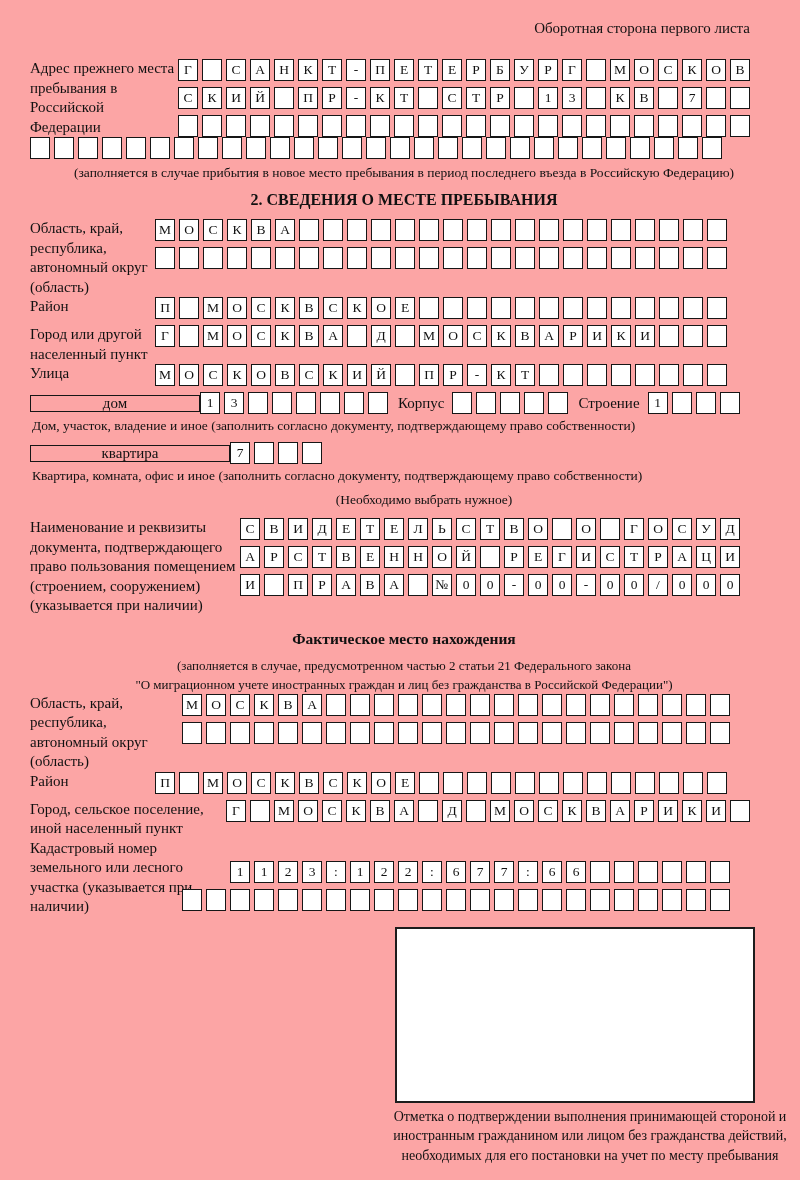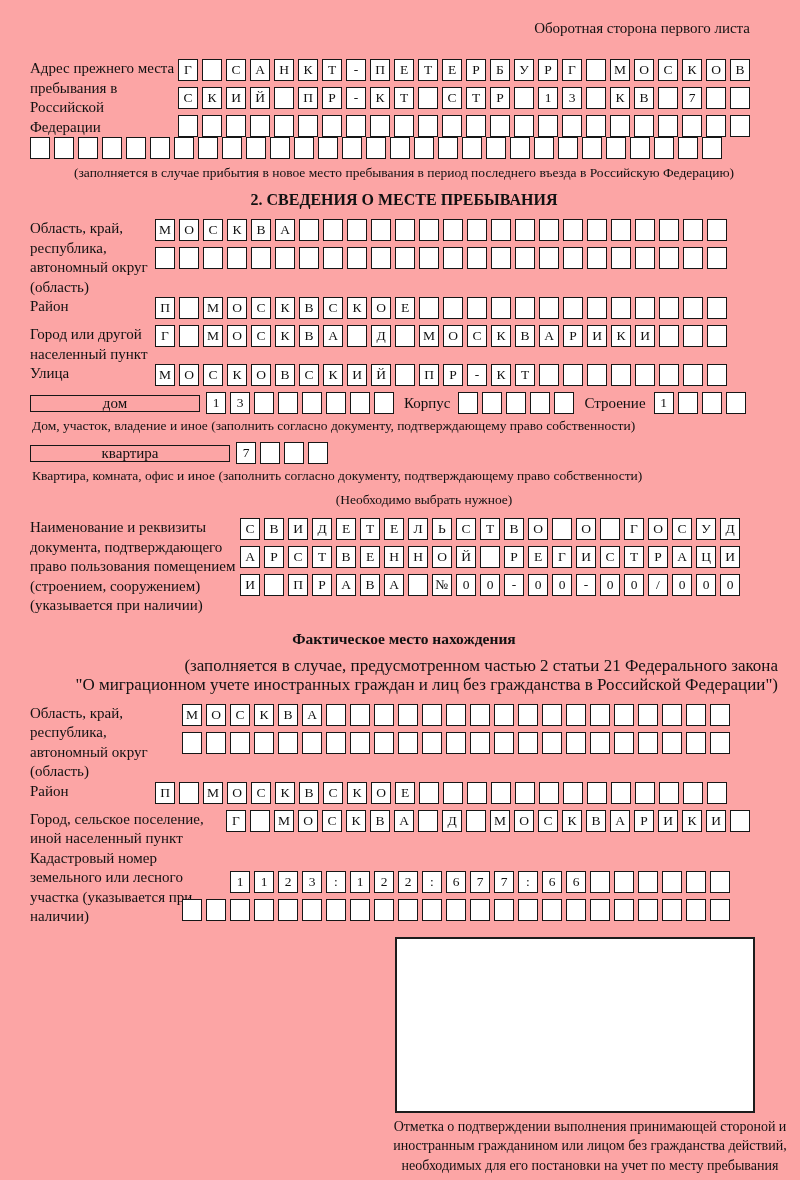--- a/index.html
+++ b/index.html
@@ -20,31 +20,31 @@
     border:1.6px solid #161616; display:flex; align-items:center; justify-content:center;
     font-size:13.5px; line-height:1; background:#fff;
   }
   .cbox{ width:22px; height:24px; font-size:15px; }
   .fullrow{ margin-top:0px; }
   .center-note{ text-align:center; font-size:13.5px; margin:6px 0 10px 0; }
   .sec-title{ text-align:center; font-weight:bold; font-size:16px; margin:4px 0 10px 0; }
   .caption{ font-size:13.5px; margin:0 0 8px 2px; }
   .named-box{
     box-sizing:border-box; height:17px; border:1.8px solid #161616; display:flex;
-    align-items:center; justify-content:center; font-size:15px; margin-right:6px; flex:0 0 auto;
+    align-items:center; justify-content:center; font-size:15px; margin-right:0; flex:0 0 auto;
   }
   .nb170{ width:170px;} .nb200{ width:200px;}
   .inline-label{ font-size:15px; margin:3px 8px 0 6px; flex:0 0 auto;}
   .mesto-row{ display:flex; align-items:center; margin:4px 0 2px 2px; font-size:15px;}
   .mesto-row .opt{ display:flex; align-items:center; margin-left:14px;}
   .mesto-row .opt .cell{ margin-right:0;}
   .mesto-row .opt .optlabel{ margin-left:12px; margin-right:14px;}
   .choose-note{ text-align:center; font-size:13.5px; margin:2px 0 10px 40px; }
   .fact-title{ text-align:center; font-weight:bold; font-size:15.5px; margin:14px 0 8px 0;}
-  .fact-sub{ text-align:right; font-size:17px; line-height:19px; margin-bottom:10px;}
+  .fact-sub{ text-align:center; font-size:13px; line-height:19px; }
   .mt22{ margin-top:22px; }
   .offset-left{ margin-left:-48px; }
   .stamp-area{ margin-top:10px; }
   .stamp-box{
     box-sizing:border-box; margin-left:365px; width:360px; height:176px;
     border:2px solid #1d1d1d; background:#fff;
   }
   .stamp-caption{
     box-sizing:border-box; margin-left:340px; width:440px; text-align:center;
     font-size:14px; line-height:19.5px; margin-top:4px;

